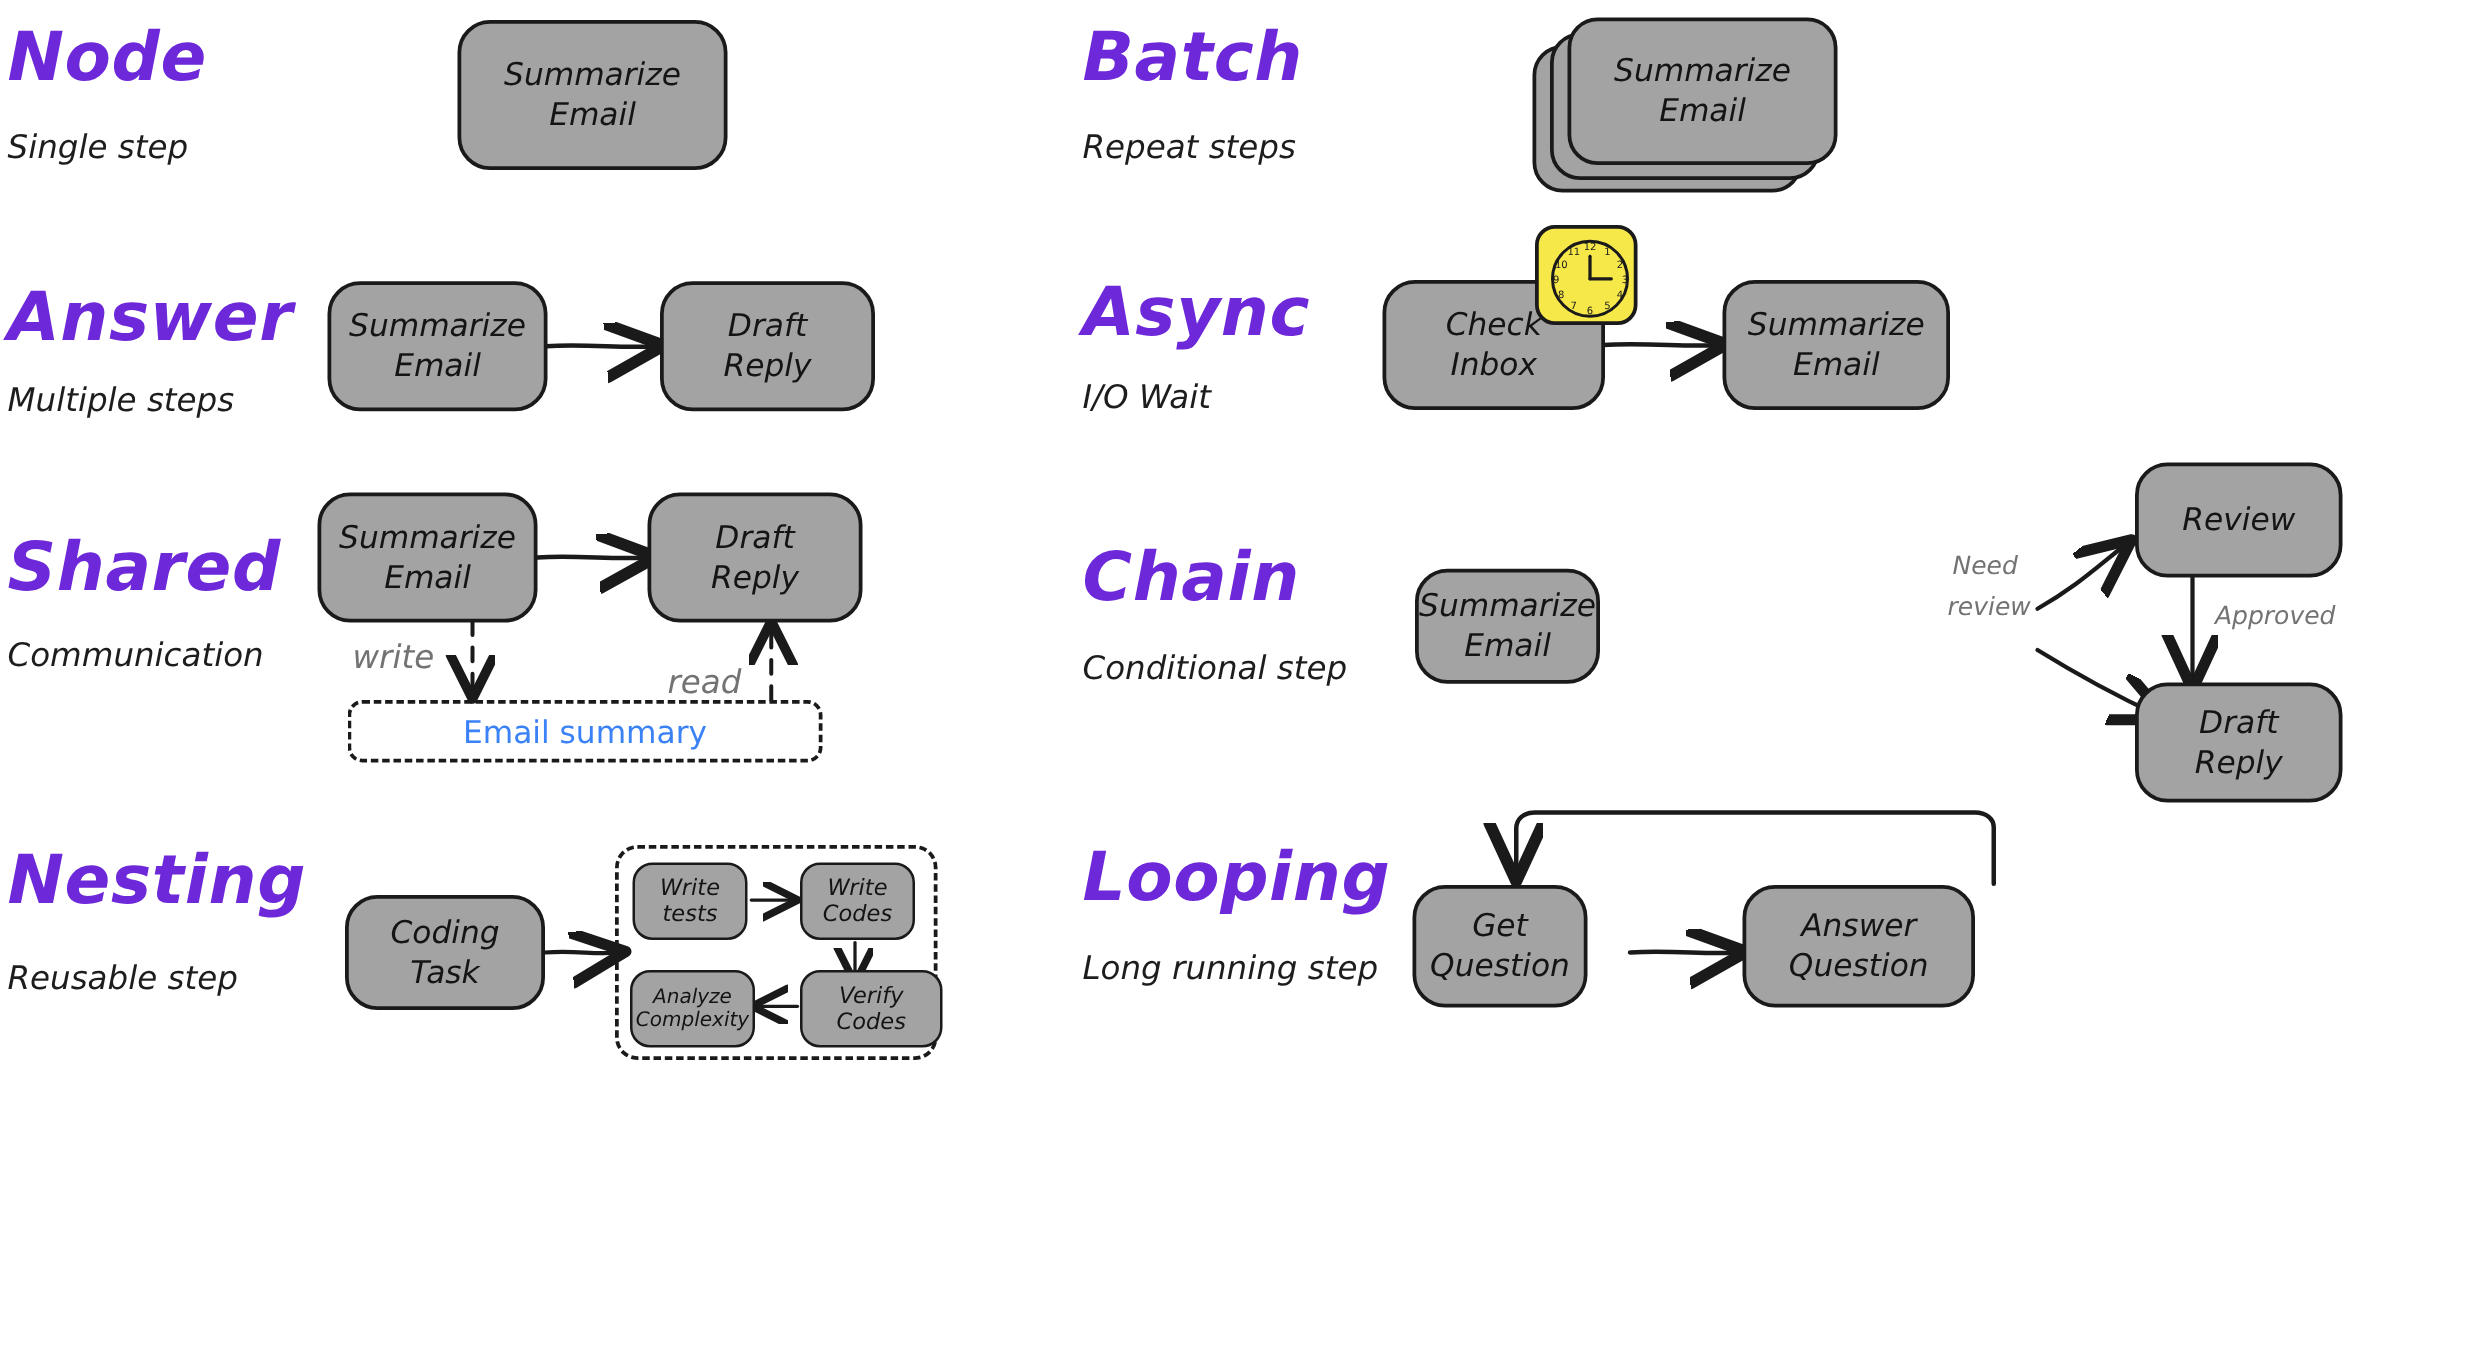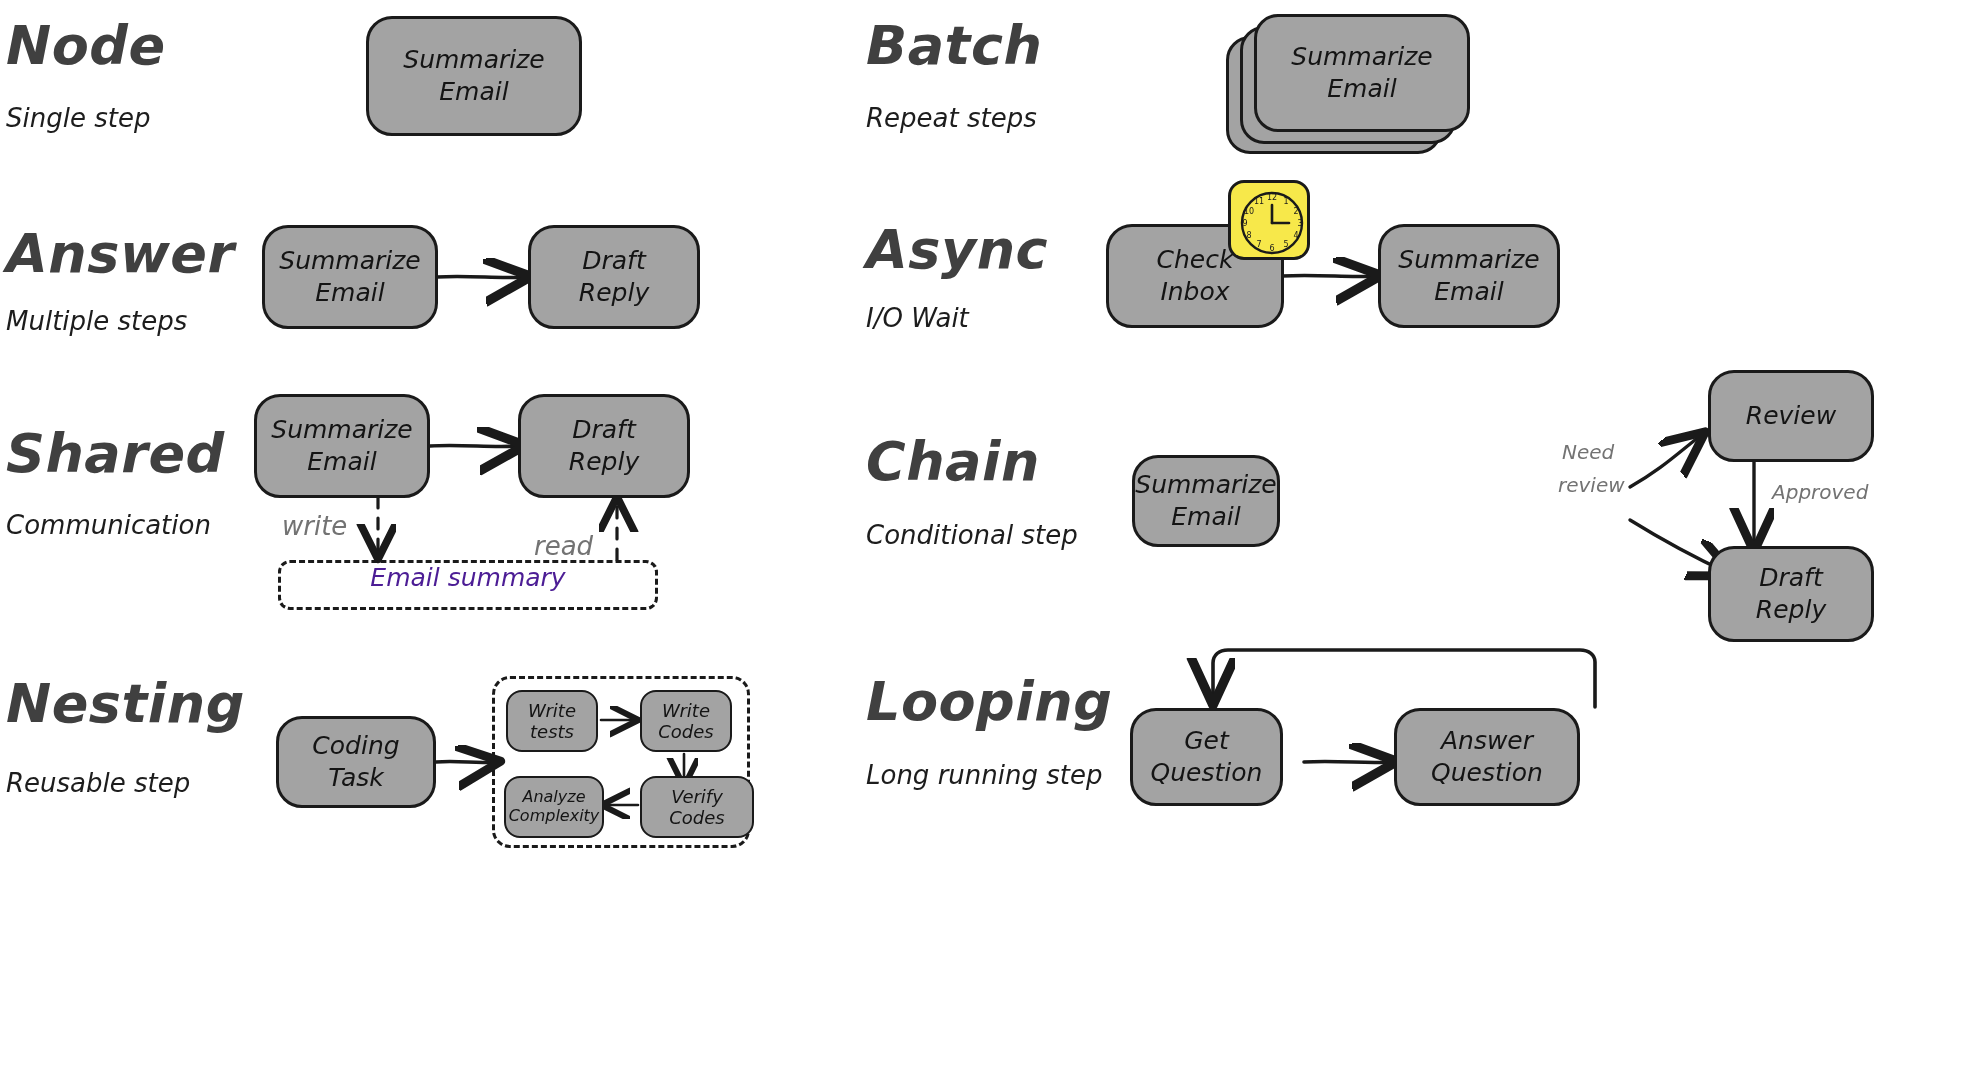--- a/index.html
+++ b/index.html
@@ -1,32 +1,32 @@
 <!DOCTYPE html>
 <html><head>
 <meta charset="utf-8">
 <style>
   html,body{margin:0;padding:0;background:#ffffff;}
   body{width:1980px;height:1089px;position:relative;overflow:hidden;
        font-family:"DejaVu Sans","Liberation Sans",sans-serif;color:#1a1a1a;}
 
   .panel{position:absolute;}
   .ttl{position:absolute;font-family:"DejaVu Sans","Liberation Sans",sans-serif;
-       font-weight:700;font-style:italic;font-size:54px;letter-spacing:0.5px;color:#404040;white-space:nowrap;}
+       font-weight:700;font-style:italic;font-size:54px;letter-spacing:0.5px;color:#6d28d9;white-space:nowrap;}
   .sub{position:absolute;font-size:26px;color:#1d1d1d;white-space:nowrap;font-style:italic;}
 
   .node{position:absolute;box-sizing:border-box;border:3.4px solid #1a1a1a;
         border-radius:26px;background:#a3a3a3;display:flex;align-items:center;
         justify-content:center;text-align:center;line-height:1.28;font-size:25px;color:#141414;
         font-style:italic;}
   .node.xs{font-size:18px;border-width:2.6px;border-radius:16px;line-height:1.18;}
 
   .dashbox{position:absolute;box-sizing:border-box;border:3.2px dashed #1a1a1a;
-           border-radius:12px;background:transparent;display:flex;align-items:flex-start;
-           justify-content:center;font-size:25px;font-style:italic;color:#4c1d95;}
+           border-radius:12px;background:transparent;display:flex;align-items:center;
+           justify-content:center;font-size:25px;color:#3b82f6;}
   .dashwrap{position:absolute;box-sizing:border-box;border:3px dashed #1a1a1a;border-radius:18px;}
 
   .edgelbl{position:absolute;font-size:22px;font-style:italic;color:#737373;white-space:nowrap;}
   .edgelbl.sm{font-size:20px;}
   svg.lay{position:absolute;left:0;top:0;width:1980px;height:1089px;overflow:visible;pointer-events:none;}
   .clockbox{position:absolute;box-sizing:border-box;background:#f7e84a;border:3px solid #1a1a1a;
             border-radius:16px;}
 </style>
 </head>
 <body>
@@ -249,21 +249,21 @@
     <div>
       <span>Analyze</span><br>
       <span>Complexity</span>
     </div>
   </div>
 </section>
 
 <section class="panel">
   <div class="ttl" style="left:866px;top:670px;">Looping</div>
   <div class="sub" style="left:866px;top:760px;">Long running step</div>
-  <div class="node" style="left:1130px;top:708px;width:153px;height:98px;">
+  <div class="node" style="left:1130px;top:708px;width:140px;height:98px;">
     <div>
       <span>Get</span><br>
       <span>Question</span>
     </div>
   </div>
   <div class="node" style="left:1394px;top:708px;width:186px;height:98px;">
     <div>
       <span>Answer</span><br>
       <span>Question</span>
     </div>

